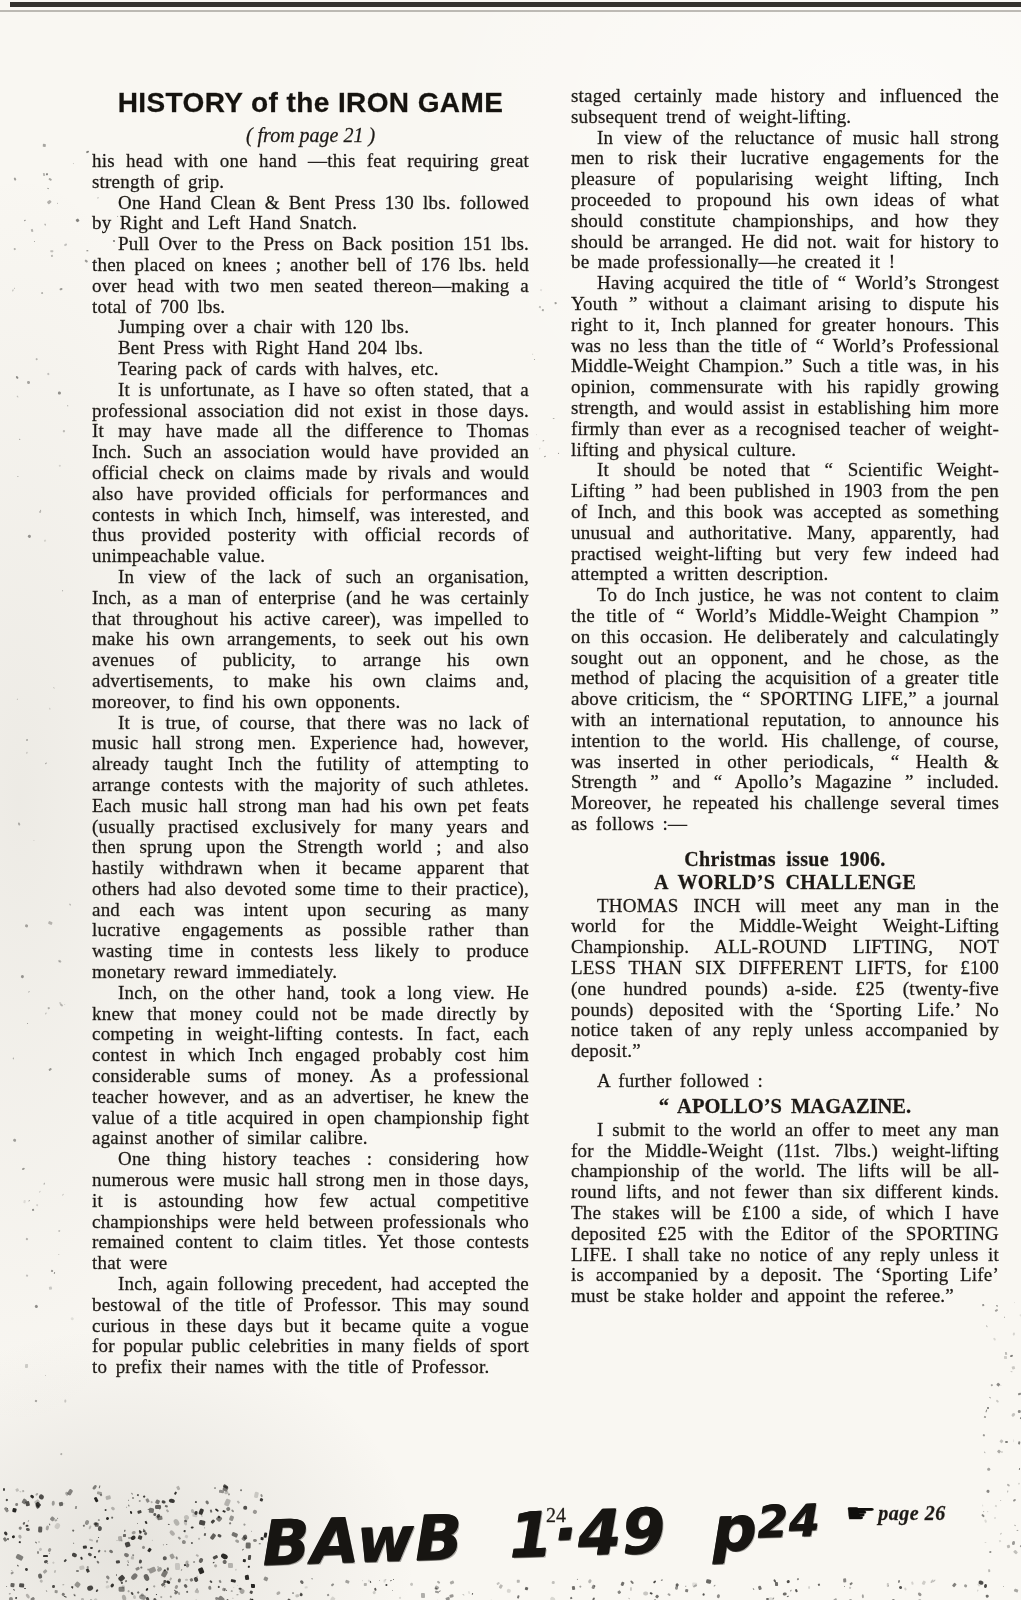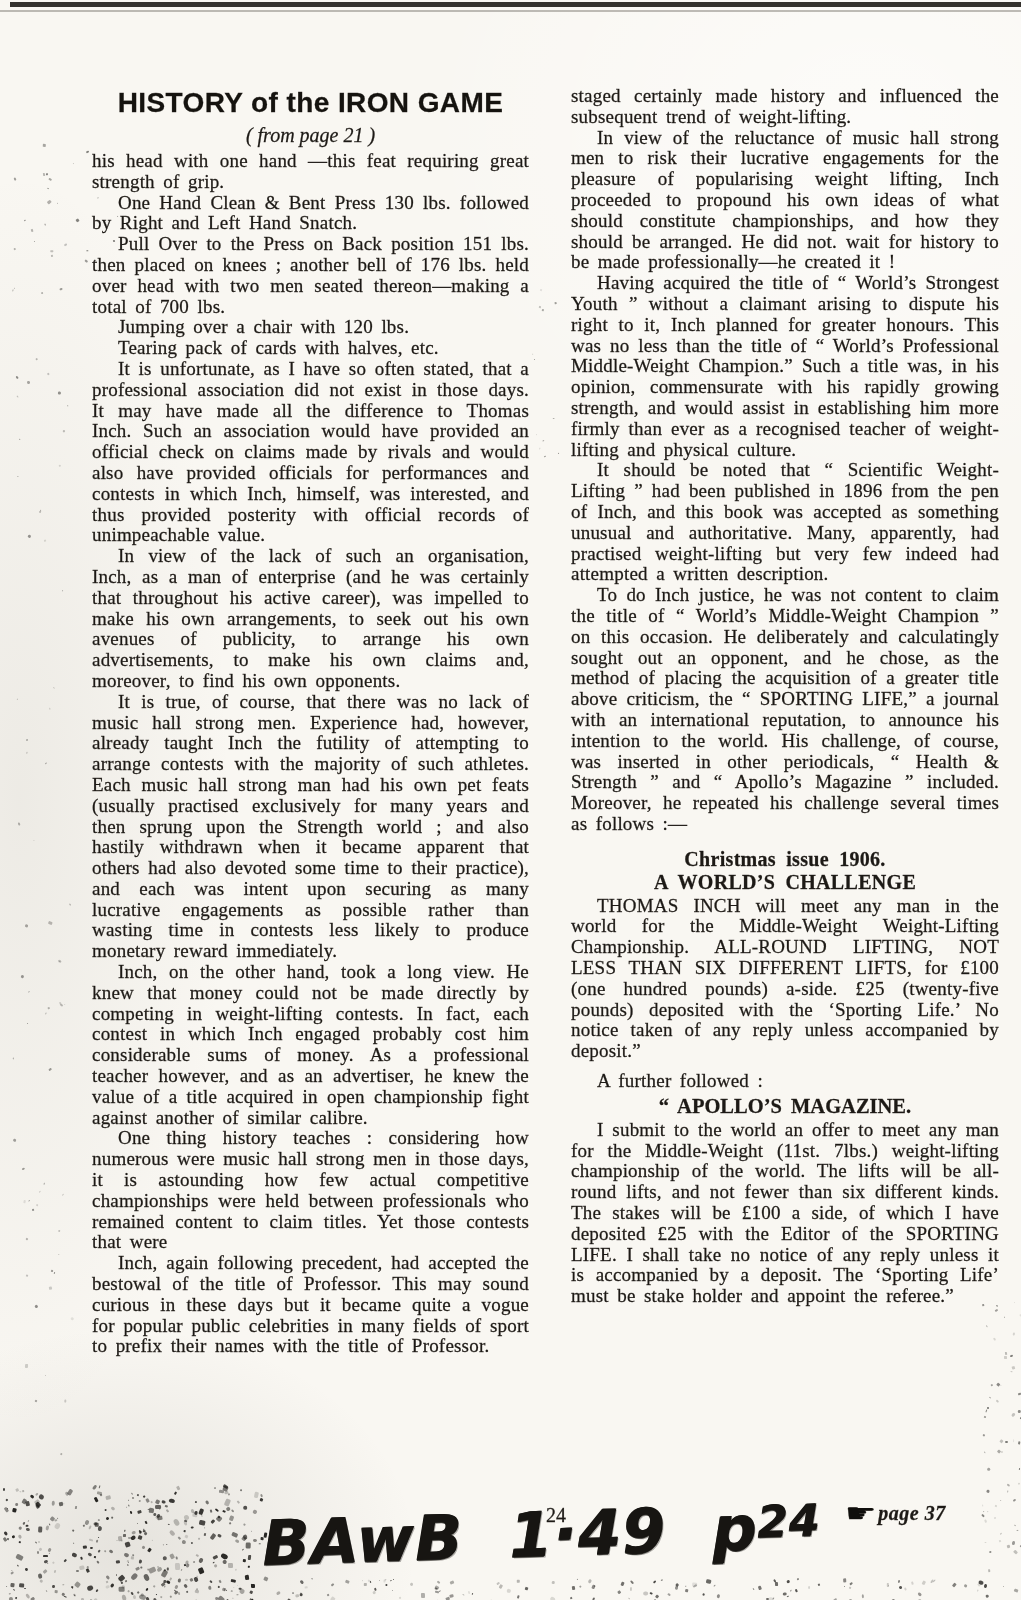--- a/index.html
+++ b/index.html
@@ -68,53 +68,54 @@
   <div class="top-edge-thin"></div>
 
   <div class="col col-left">
     <h1 class="title">HISTORY of the IRON GAME</h1>
     <div class="subtitle">( from page 21 )</div>
     <div>
         <p class="para no-indent">his head with one hand —this feat requiring great strength of grip.</p>
         <p class="para">One Hand Clean &amp; Bent Press 130 lbs. followed by Right and Left Hand Snatch.</p>
         <p class="para">Pull Over to the Press on Back position 151 lbs. then placed on knees ; another bell of 176 lbs. held over head with two men seated thereon—making a total of 700 lbs.</p>
         <p class="para">Jumping over a chair with 120 lbs.</p>
+        <p class="para">Bent Press with Right Hand 204 lbs.</p>
         <p class="para">Tearing pack of cards with halves, etc.</p>
         <p class="para">It is unfortunate, as I have so often stated, that a professional association did not exist in those days.  It may have made all the difference to Thomas Inch.  Such an association would have provided an official check on claims made by rivals and would also have provided officials for performances and contests in which Inch, himself, was interested, and thus provided posterity with official records of unimpeachable value.</p>
         <p class="para">In view of the lack of such an organisation, Inch, as a man of enterprise (and he was certainly that throughout his active career), was impelled to make his own arrangements, to seek out his own avenues of publicity, to arrange his own advertisements, to make his own claims and, moreover, to find his own opponents.</p>
         <p class="para">It is true, of course, that there was no lack of music hall strong men.  Experience had, however, already taught Inch the futility of attempting to arrange contests with the majority of such athletes.  Each music hall strong man had his own pet feats (usually practised exclusively for many years and then sprung upon the Strength world ; and also hastily withdrawn when it became apparent that others had also devoted some time to their practice), and each was intent upon securing as many lucrative engagements as possible rather than wasting time in contests less likely to produce monetary reward immediately.</p>
         <p class="para">Inch, on the other hand, took a long view. He knew that money could not be made directly by competing in weight-lifting contests.  In fact, each contest in which Inch engaged probably cost him considerable sums of money.  As a professional teacher however, and as an advertiser, he knew the value of a title acquired in open championship fight against another of similar calibre.</p>
         <p class="para">One thing history teaches : considering how numerous were music hall strong men in those days, it is astounding how few actual competitive championships were held between professionals who remained content to claim titles.  Yet those contests that were</p>
         <p class="para">Inch, again following precedent, had accepted the bestowal of the title of Professor.  This may sound curious in these days but it became quite a vogue for popular public celebrities in many fields of sport to prefix their names with the title of Professor.</p>
       </div>
   </div>
 
   <div class="col col-right">
     <div>
         <p class="para no-indent">staged certainly made history and influenced the subsequent trend of weight-lifting.</p>
         <p class="para">In view of the reluctance of music hall strong men to risk their lucrative engagements for the pleasure of popularising weight lifting, Inch proceeded to propound his own ideas of what should constitute championships, and how they should be arranged. He did not. wait for history to be made professionally—he created it !</p>
         <p class="para">Having acquired the title of “ World’s Strongest Youth ” without a claimant arising to dispute his right to it, Inch planned for greater honours.  This was no less than the title of “ World’s Professional Middle-Weight Champion.”  Such a title was, in his opinion, commensurate with his rapidly growing strength, and would assist in establishing him more firmly than ever as a recognised teacher of weight-lifting and physical culture.</p>
-        <p class="para">It should be noted that “ Scientific Weight-Lifting ” had been published in 1896 from the pen of Inch, and this book was accepted as something unusual and authoritative.  Many, apparently, had practised weight-lifting but very few indeed had attempted a written description.</p>
+        <p class="para">It should be noted that “ Scientific Weight-Lifting ” had been published in 1903 from the pen of Inch, and this book was accepted as something unusual and authoritative.  Many, apparently, had practised weight-lifting but very few indeed had attempted a written description.</p>
         <p class="para">To do Inch justice, he was not content to claim the title of “ World’s Middle-Weight Champion ” on this occasion.  He deliberately and calculatingly sought out an opponent, and he chose, as the method of placing the acquisition of a greater title above criticism, the “ SPORTING LIFE,” a journal with an international reputation, to announce his intention to the world.  His challenge, of course, was inserted in other periodicals, “ Health &amp; Strength ” and “ Apollo’s Magazine ” included.  Moreover, he repeated his challenge several times as follows :—</p>
       </div>
     <div class="challenge-head">
         <div class="challenge-head-line">Christmas issue 1906.</div>
         <div class="challenge-head-line">A WORLD’S CHALLENGE</div>
       </div>
     <p class="para">THOMAS INCH will meet any man in the world for the Middle-Weight Weight-Lifting Championship.  ALL-ROUND LIFTING, NOT LESS THAN SIX DIFFERENT LIFTS, for £100 (one hundred pounds) a-side.  £25 (twenty-five pounds) deposited with the ‘Sporting Life.’ No notice taken of any reply unless accompanied by deposit.”</p>
     <p class="para further">A further followed :</p>
     <div class="apollo-head">“ APOLLO’S MAGAZINE.</div>
     <p class="para">I submit to the world an offer to meet any man for the Middle-Weight (11st. 7lbs.) weight-lifting championship of the world. The lifts will be all-round lifts, and not fewer than six different kinds.  The stakes will be £100 a side, of which I have deposited £25 with the Editor of the SPORTING LIFE. I shall take no notice of any reply unless it is accompanied by a deposit.  The ‘Sporting Life’ must be stake holder and appoint the referee.”</p>
   </div>
 
   <div class="page-number">24</div>
 
   <div class="continuation">
     <span class="manicule">☛</span>
-    <span class="cont-label">page 37</span>
+    <span class="cont-label">page 26</span>
   </div>
 
   <div class="handwriting">
     <span>BAwB</span>
     <span>1·49</span>
     <span><span>p</span><span class="hw-sup">24</span></span>
   </div>
 
   <div class="noise-layer">
       <i style="position: absolute; background: rgb(27, 26, 23); left: 16.4px; top: 1597.3px; width: 1px; height: 1.3px; opacity: 0.57; border-radius: 25%; transform: rotate(168deg);"></i>

